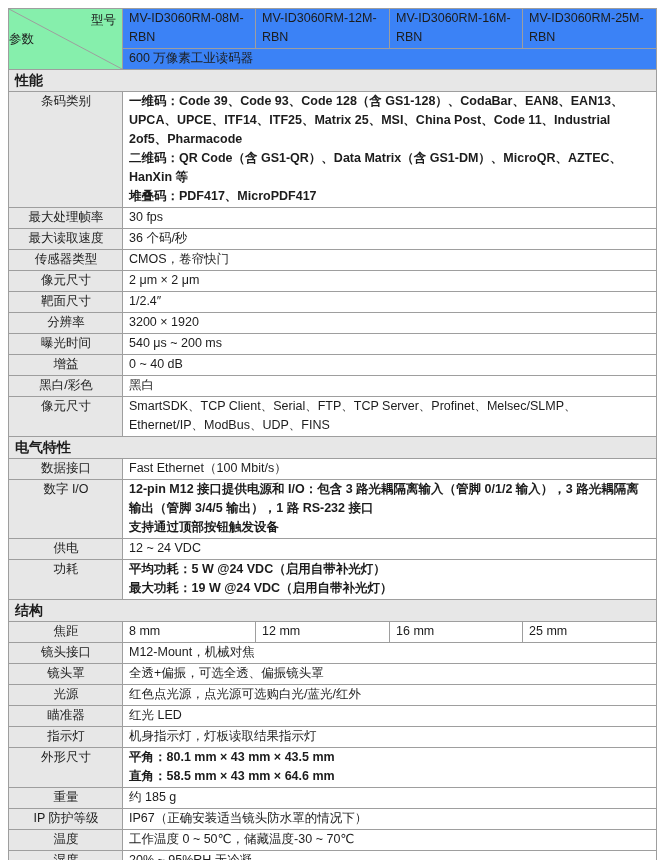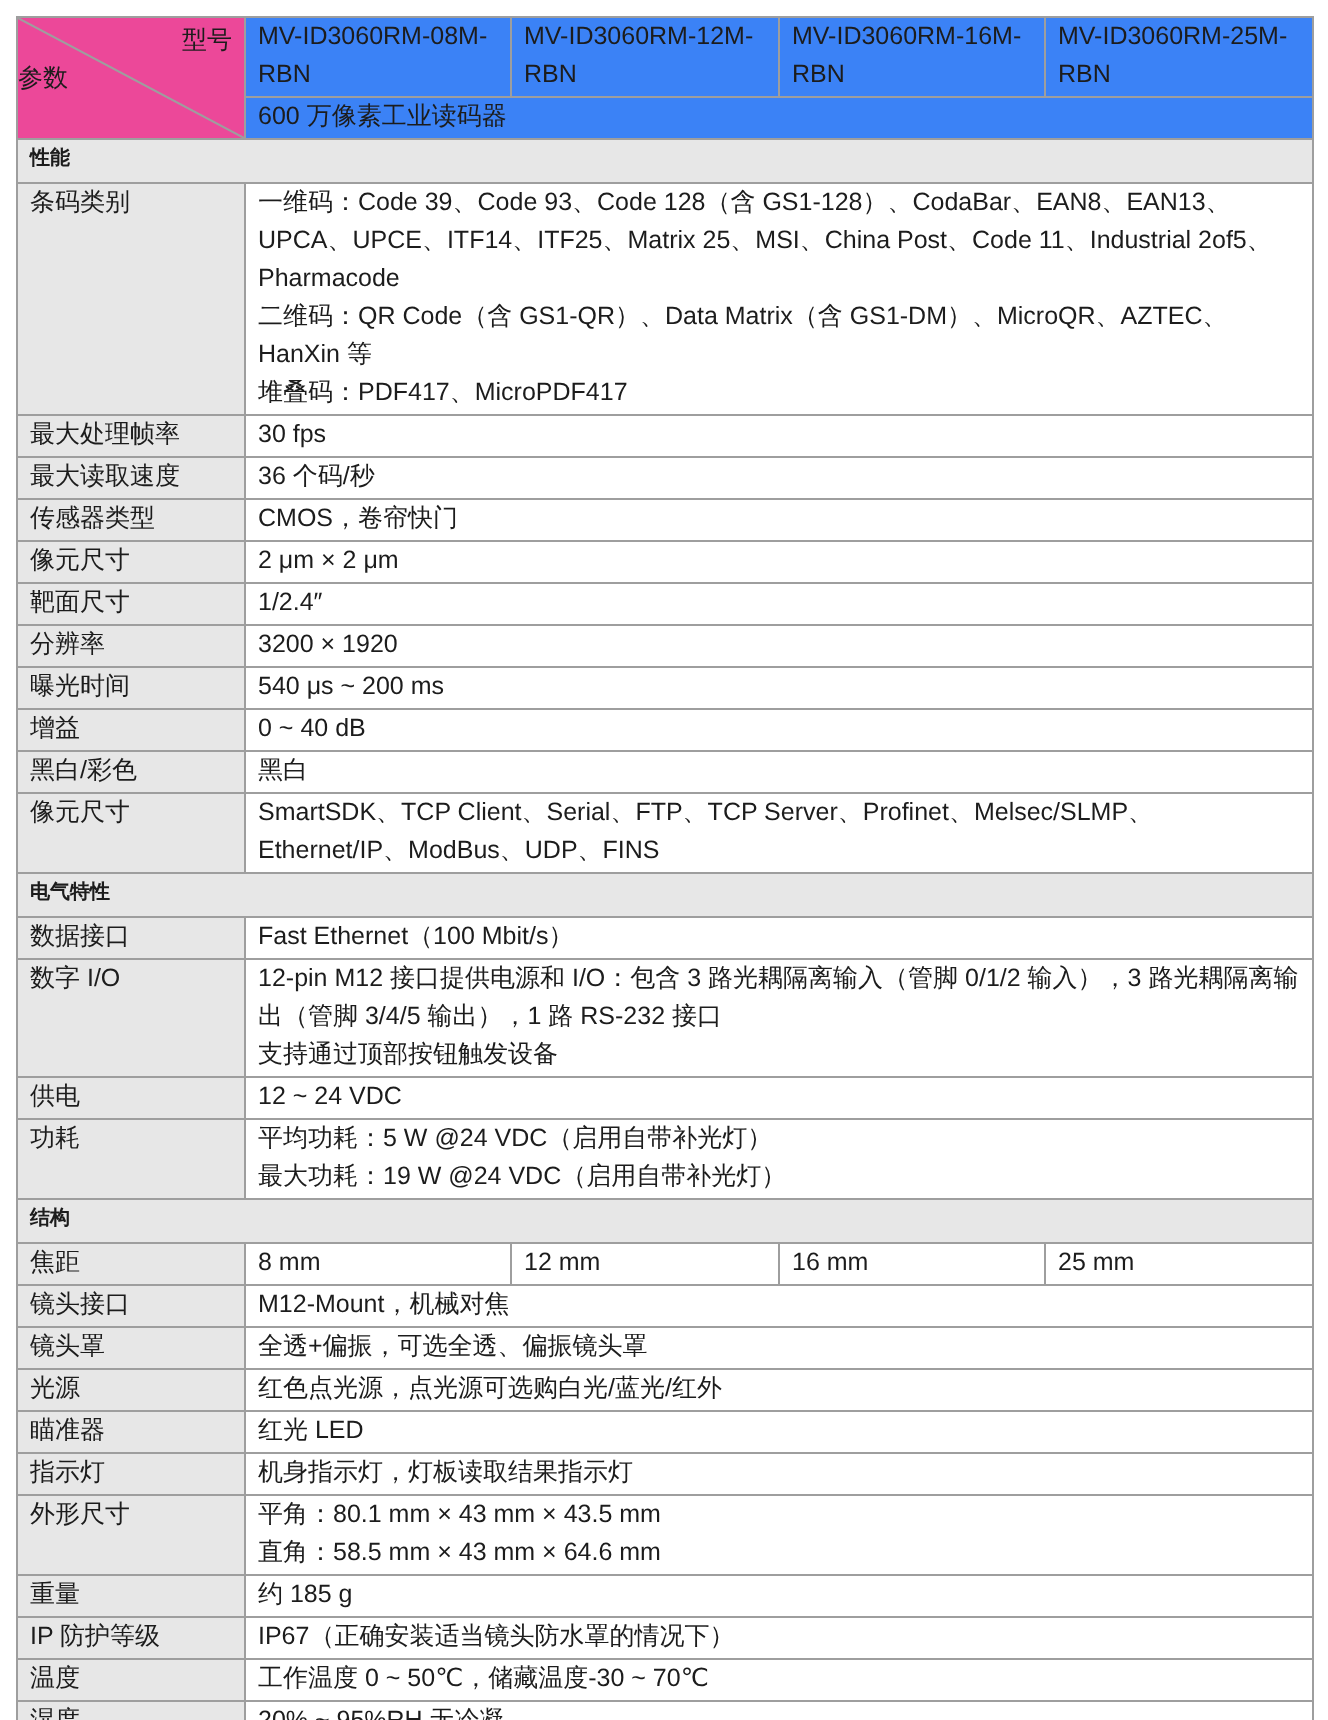--- a/index.html
+++ b/index.html
@@ -17,36 +17,36 @@
   td {
     border: 1px solid #9e9e9e;
     font-size: 12.5px;
     line-height: 19px;
     padding: 0 5px 1px 6px;
     vertical-align: top;
     overflow: hidden;
     word-break: break-word;
   }
   .hd { background: #3b82f6; }
-  .lbl { background: #e7e7e7; }
+  .lbl { background: #e7e7e7; text-align: center; }
   tr.section td {
     background: #e7e7e7;
     font-weight: bold;
-    font-size: 10px;
+    font-size: 14px;
     line-height: 20px;
   }
   td.corner {
     position: relative;
-    background: #ec4899;
+    background: #86efac;
     padding: 16px;
   }
   td.corner svg { position: absolute; left: 0; top: 0; width: 100%; height: 100%; display: block; }
   td.corner .corner-top { position: absolute; top: 2px; right: 6px; }
   td.corner .corner-bottom { position: absolute; top: 21px; left: 0; }
-  .vline { display: block; }
+  .vline { display: block; font-weight: bold; }
 </style>
 </head>
 <body>
 
 <div class="page">
   <table class="spec">
     <colgroup>
       <col style="width:114px">
         <col style="width:133px">
         <col style="width:134px">

